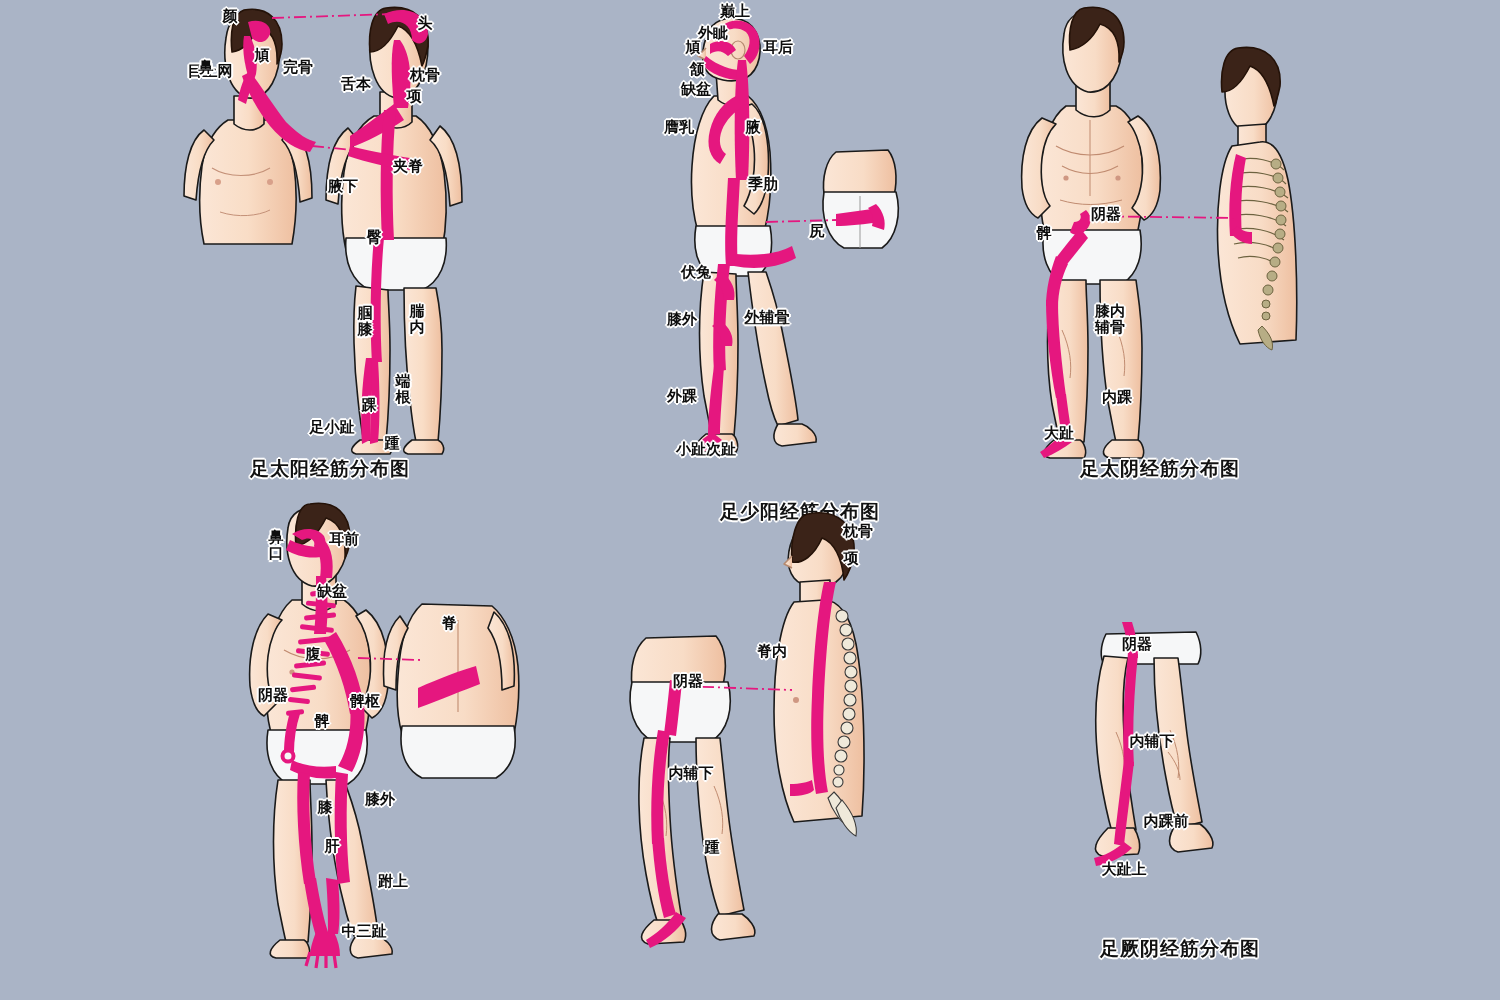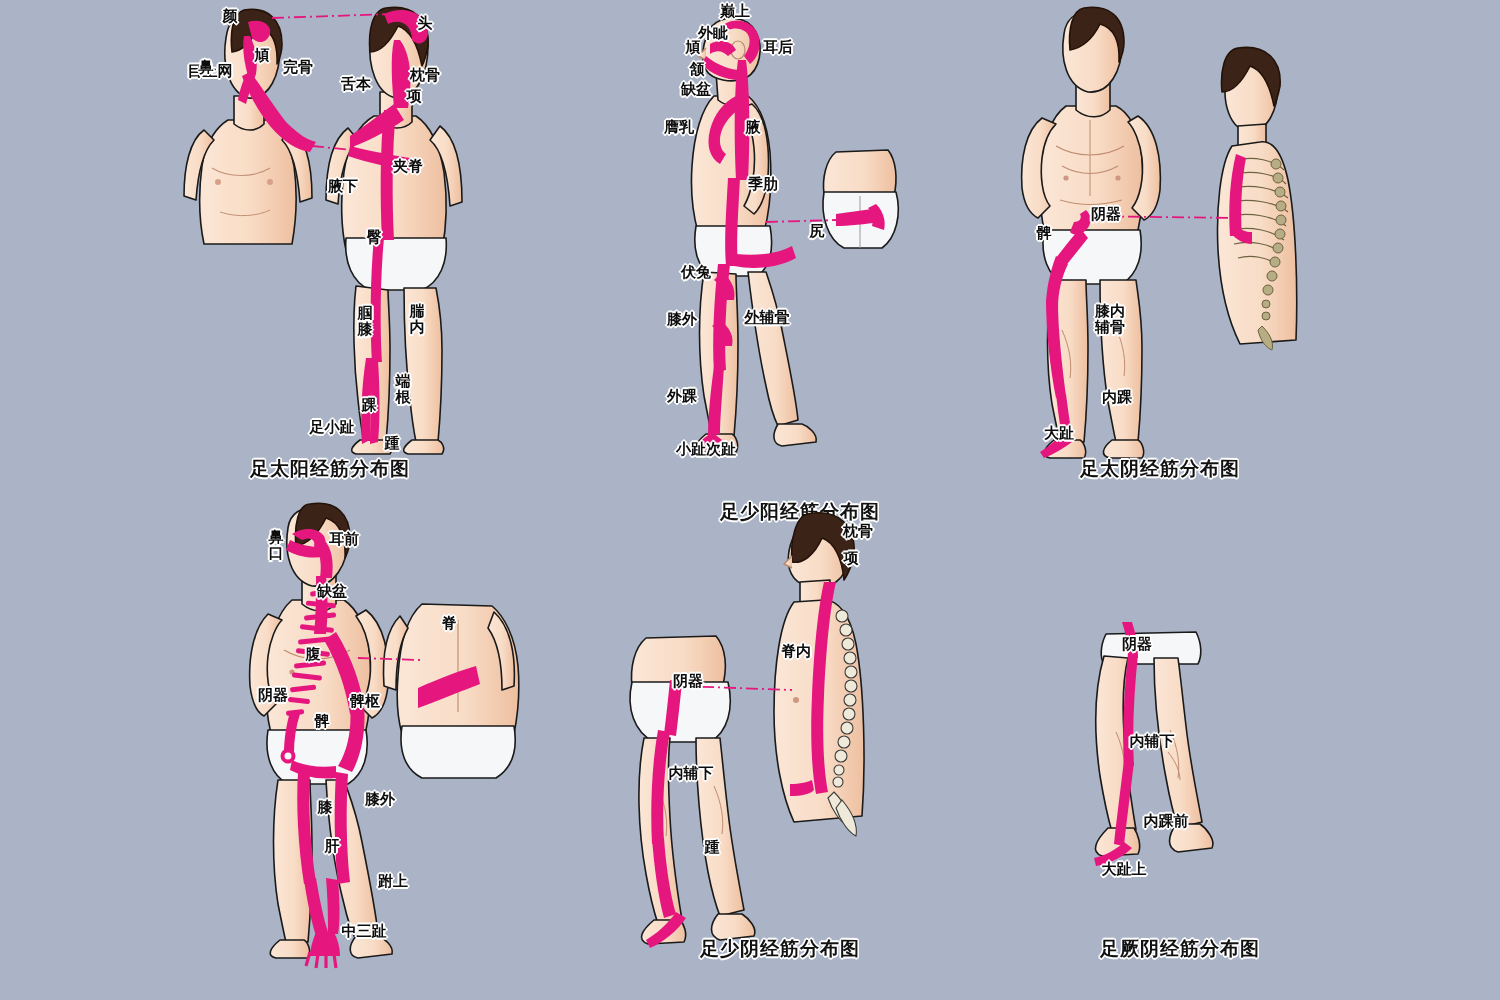--- a/index.html
+++ b/index.html
@@ -470,26 +470,25 @@
           <path d="M60 232 C54 266 52 306 54 342 L42 344 C40 306 42 264 48 230 Z"></path>
           <path d="M54 338 C56 366 60 394 66 414 L54 418 C48 396 44 366 42 338 Z"></path>
           <path d="M66 412 C58 424 46 434 36 440 L40 448 C54 442 68 430 76 418 Z"></path>
         </g>
         <g stroke="#e5177f" stroke-width="1.8" fill="none" stroke-dasharray="12 4 2 4">
           <path d="M70 186 L182 190"></path>
         </g>
       </svg>
       <div class="lbl" style="left:248px;top:32px;">枕骨</div>
       <div class="lbl" style="left:241px;top:59px;">项</div>
-      <div class="lbl" style="left:186px;top:152px;">脊内</div>
+      <div class="lbl" style="left:162px;top:152px;">脊内</div>
       <div class="lbl" style="left:78px;top:182px;">阴器</div>
       <div class="lbl" style="left:81px;top:274px;">内辅下</div>
       <div class="lbl" style="left:102px;top:348px;">踵</div>
     </div>
-    <div class="caption">足少阴经筋分布图</div>
   </div>
 
   <div class="panel p6">
     <div class="stage">
       <svg class="fig" width="320" height="360" viewBox="0 0 320 360">
         <defs>
           <linearGradient id="sk6" x1="0" y1="0" x2="1" y2="0">
             <stop offset="0" stop-color="#fbe6d6"></stop>
               <stop offset="0.55" stop-color="#f8dcc6"></stop>
               <stop offset="1" stop-color="#eebfa0"></stop>

